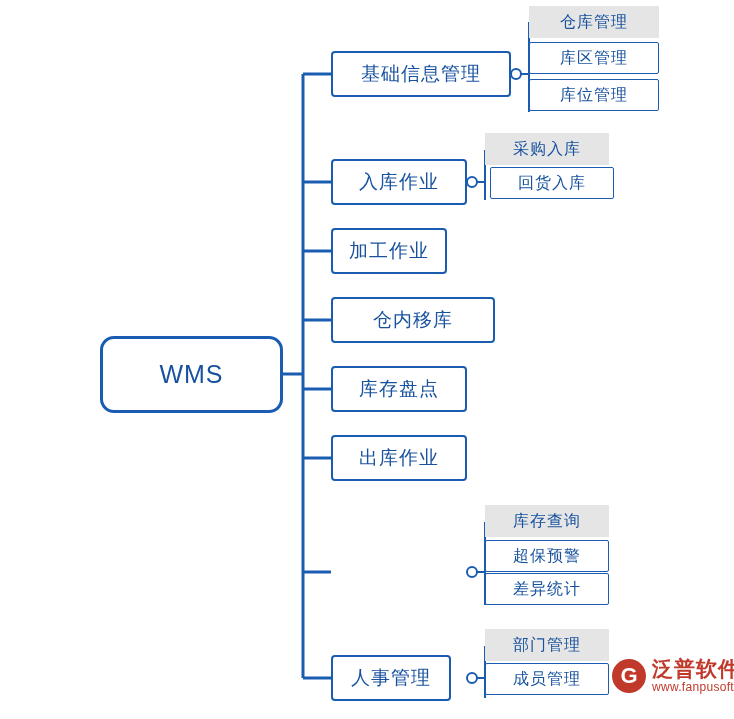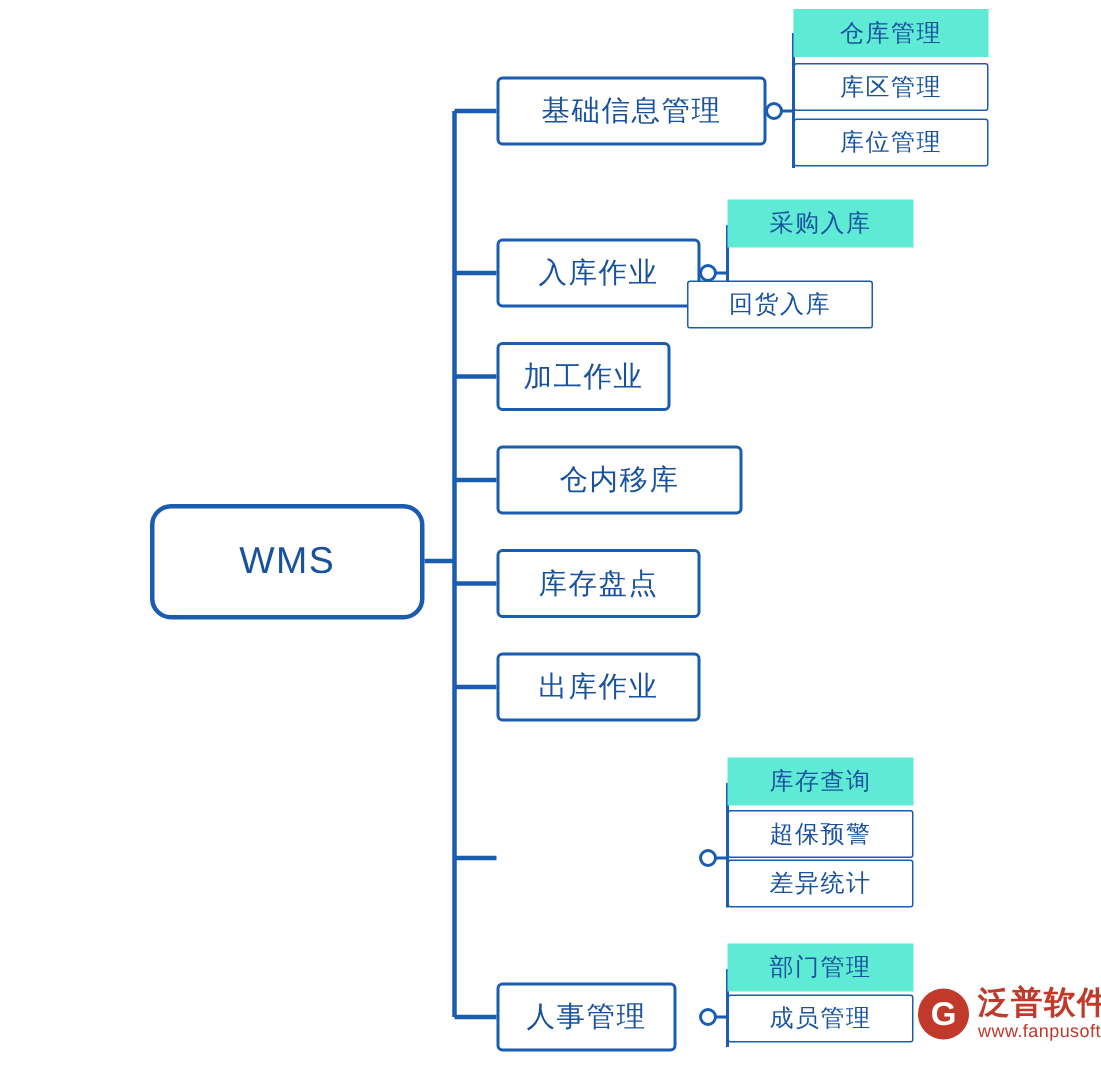--- a/index.html
+++ b/index.html
@@ -53,21 +53,21 @@
     font-size: 16px;
     letter-spacing: 1px;
   }
   .level2-plain {
     position: absolute;
     box-sizing: border-box;
     display: flex;
     align-items: center;
     justify-content: center;
     color: #18529e;
-    background: #5eead4;
+    background: #e5e5e5;
     font-size: 16px;
     letter-spacing: 1px;
     white-space: nowrap;
     font-family: Liberation Mono, monospace;
   }
   .watermark {
     position: absolute;
     display: flex;
     align-items: center;
     gap: 6px;
@@ -178,21 +178,21 @@
   <div class="node level2-node" style="left:529px; top:42px; width:130px; height:32px;">
     <span>库区管理</span>
   </div>
   <div class="node level2-node" style="left:529px; top:79px; width:130px; height:32px;">
     <span>库位管理</span>
   </div>
 
   <div class="level2-plain" style="left:485px; top:133px; width:124px; height:32px;">
     <span>采购入库</span>
   </div>
-  <div class="node level2-node" style="left:458px; top:167px; width:124px; height:32px;margin-top:20px;">
+  <div class="node level2-node" style="left:490px; top:167px; width:124px; height:32px;">
     <span>回货入库</span>
   </div>
 
   <div class="level2-plain" style="left:485px; top:505px; width:124px; height:32px;">
     <span>库存查询</span>
   </div>
   <div class="node level2-node" style="left:485px; top:540px; width:124px; height:32px;">
     <span>超保预警</span>
   </div>
   <div class="node level2-node" style="left:485px; top:573px; width:124px; height:32px;">

